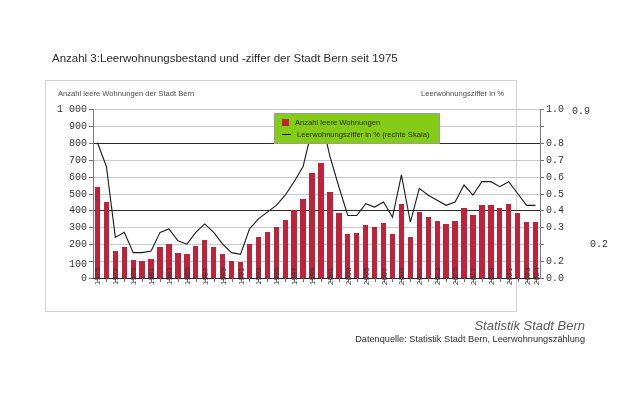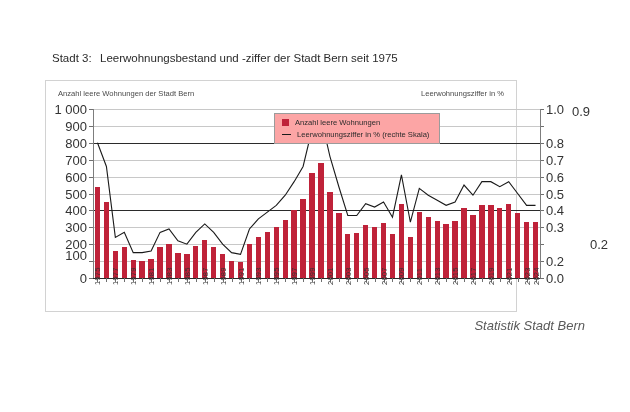--- a/index.html
+++ b/index.html
@@ -52,23 +52,24 @@
   }
   .axis-v.left{left:0;}
   .axis-v.right{right:-1px;}
   .axis-base{
     position:absolute;left:0;bottom:-1px;width:100%;height:1px;
     background:#2b2b2b;
   }
 
   .ytick{
     position:absolute;
-    font-size:13px;color:#333;
+    font-size:10px;color:#333;
     text-align:right;white-space:nowrap;
     transform:translateY(-50%);
+    font-family:Liberation Mono, monospace;
   }
   .ytick.left{right:100%;padding-right:6px;}
   .ytick.right{left:100%;padding-left:6px;text-align:left;}
   .tick-mark{
     position:absolute;width:4px;height:1px;background:#6f6f6f;
   }
   .tick-mark.left{left:-4px;}
   .tick-mark.right{right:-4px;}
 
   .bars{position:absolute;left:0;top:0;width:100%;height:100%;}
@@ -90,21 +91,21 @@
     transform:rotate(180deg) translateX(50%);
     transform-origin:center top;
     white-space:nowrap;
     letter-spacing:0.2px;
   }
 
   .legend{
     position:absolute;
     left:228px;top:32px;
     border:1px solid #9b9b9b;
-    background:#fca5a5;
+    background:#84cc16;
     padding:4px 10px 4px 7px;
     display:flex;flex-direction:column;gap:3px;
   }
   .legend-row{display:flex;align-items:center;gap:6px;white-space:nowrap;}
   .legend-swatch-bar{width:7px;height:7px;background:#bf2239;display:block;}
   .legend-swatch-line{width:9px;height:0;border-top:1.2px solid #1a1a1a;display:block;}
   .legend-text{font-size:7.6px;color:#2b2b2b;}
 
   .src-note{
     position:absolute;right:45px;top:318px;
@@ -114,21 +115,21 @@
     position:absolute;right:45px;top:334px;
     font-size:9.2px;color:#2b2b2b;white-space:nowrap;
   }
 </style>
 </head>
 <body>
 
 <div id="root">
 
   <div class="fig-title">
-    <span class="lbl">Stadt 3:</span><span>Leerwohnungsbestand und -ziffer der Stadt Bern seit 1975</span>
+    <span class="lbl">Anzahl 3:</span><span>Leerwohnungsbestand und -ziffer der Stadt Bern seit 1975</span>
   </div>
 
   <div class="chart-card">
 
     <div class="axis-caption left">Anzahl leere Wohnungen der Stadt Bern</div>
     <div class="axis-caption right">Leerwohnungsziffer in %</div>
 
     <div class="plot">
       <div id="gridlines">
           <div class="grid-line strong" style="top: 169px;"></div>
@@ -139,21 +140,21 @@
           <div class="grid-line" style="top: 84.5px;"></div>
           <div class="grid-line" style="top: 67.6px;"></div>
           <div class="grid-line" style="top: 50.7px;"></div>
           <div class="grid-line strong" style="top: 33.8px;"></div>
           <div class="grid-line" style="top: 16.9px;"></div>
           <div class="grid-line" style="top: 0px;"></div>
         </div>
       <div id="yticks-left">
           <div class="ytick left" style="top: 169px;">0</div>
           <div class="tick-mark left" style="top: 169px;"></div>
-          <div class="ytick left" style="top: 146px; margin-left: 7px;">100</div>
+          <div class="ytick left" style="top: 155px; margin-left: 7px;">100</div>
           <div class="tick-mark left" style="top: 152.1px;"></div>
           <div class="ytick left" style="top: 135.2px; margin-left: 21px;">200</div>
           <div class="tick-mark left" style="top: 135.2px;"></div>
           <div class="ytick left" style="top: 118.3px;">300</div>
           <div class="tick-mark left" style="top: 118.3px;"></div>
           <div class="ytick left" style="top: 101.4px;">400</div>
           <div class="tick-mark left" style="top: 101.4px;"></div>
           <div class="ytick left" style="top: 84.5px;">500</div>
           <div class="tick-mark left" style="top: 84.5px;"></div>
           <div class="ytick left" style="top: 67.6px;">600</div>
@@ -341,14 +342,15 @@
       </div>
       <div class="legend-row">
         <span class="legend-swatch-line"></span>
         <span class="legend-text">Leerwohnungsziffer in % (rechte Skala)</span>
       </div>
     </div>
 
   </div>
 
   <div class="src-note">Statistik Stadt Bern</div>
+  <div class="src-line">Datenquelle: Statistik Stadt Bern, Leerwohnungszählung</div>
 
 </div>
 
 </body></html>

